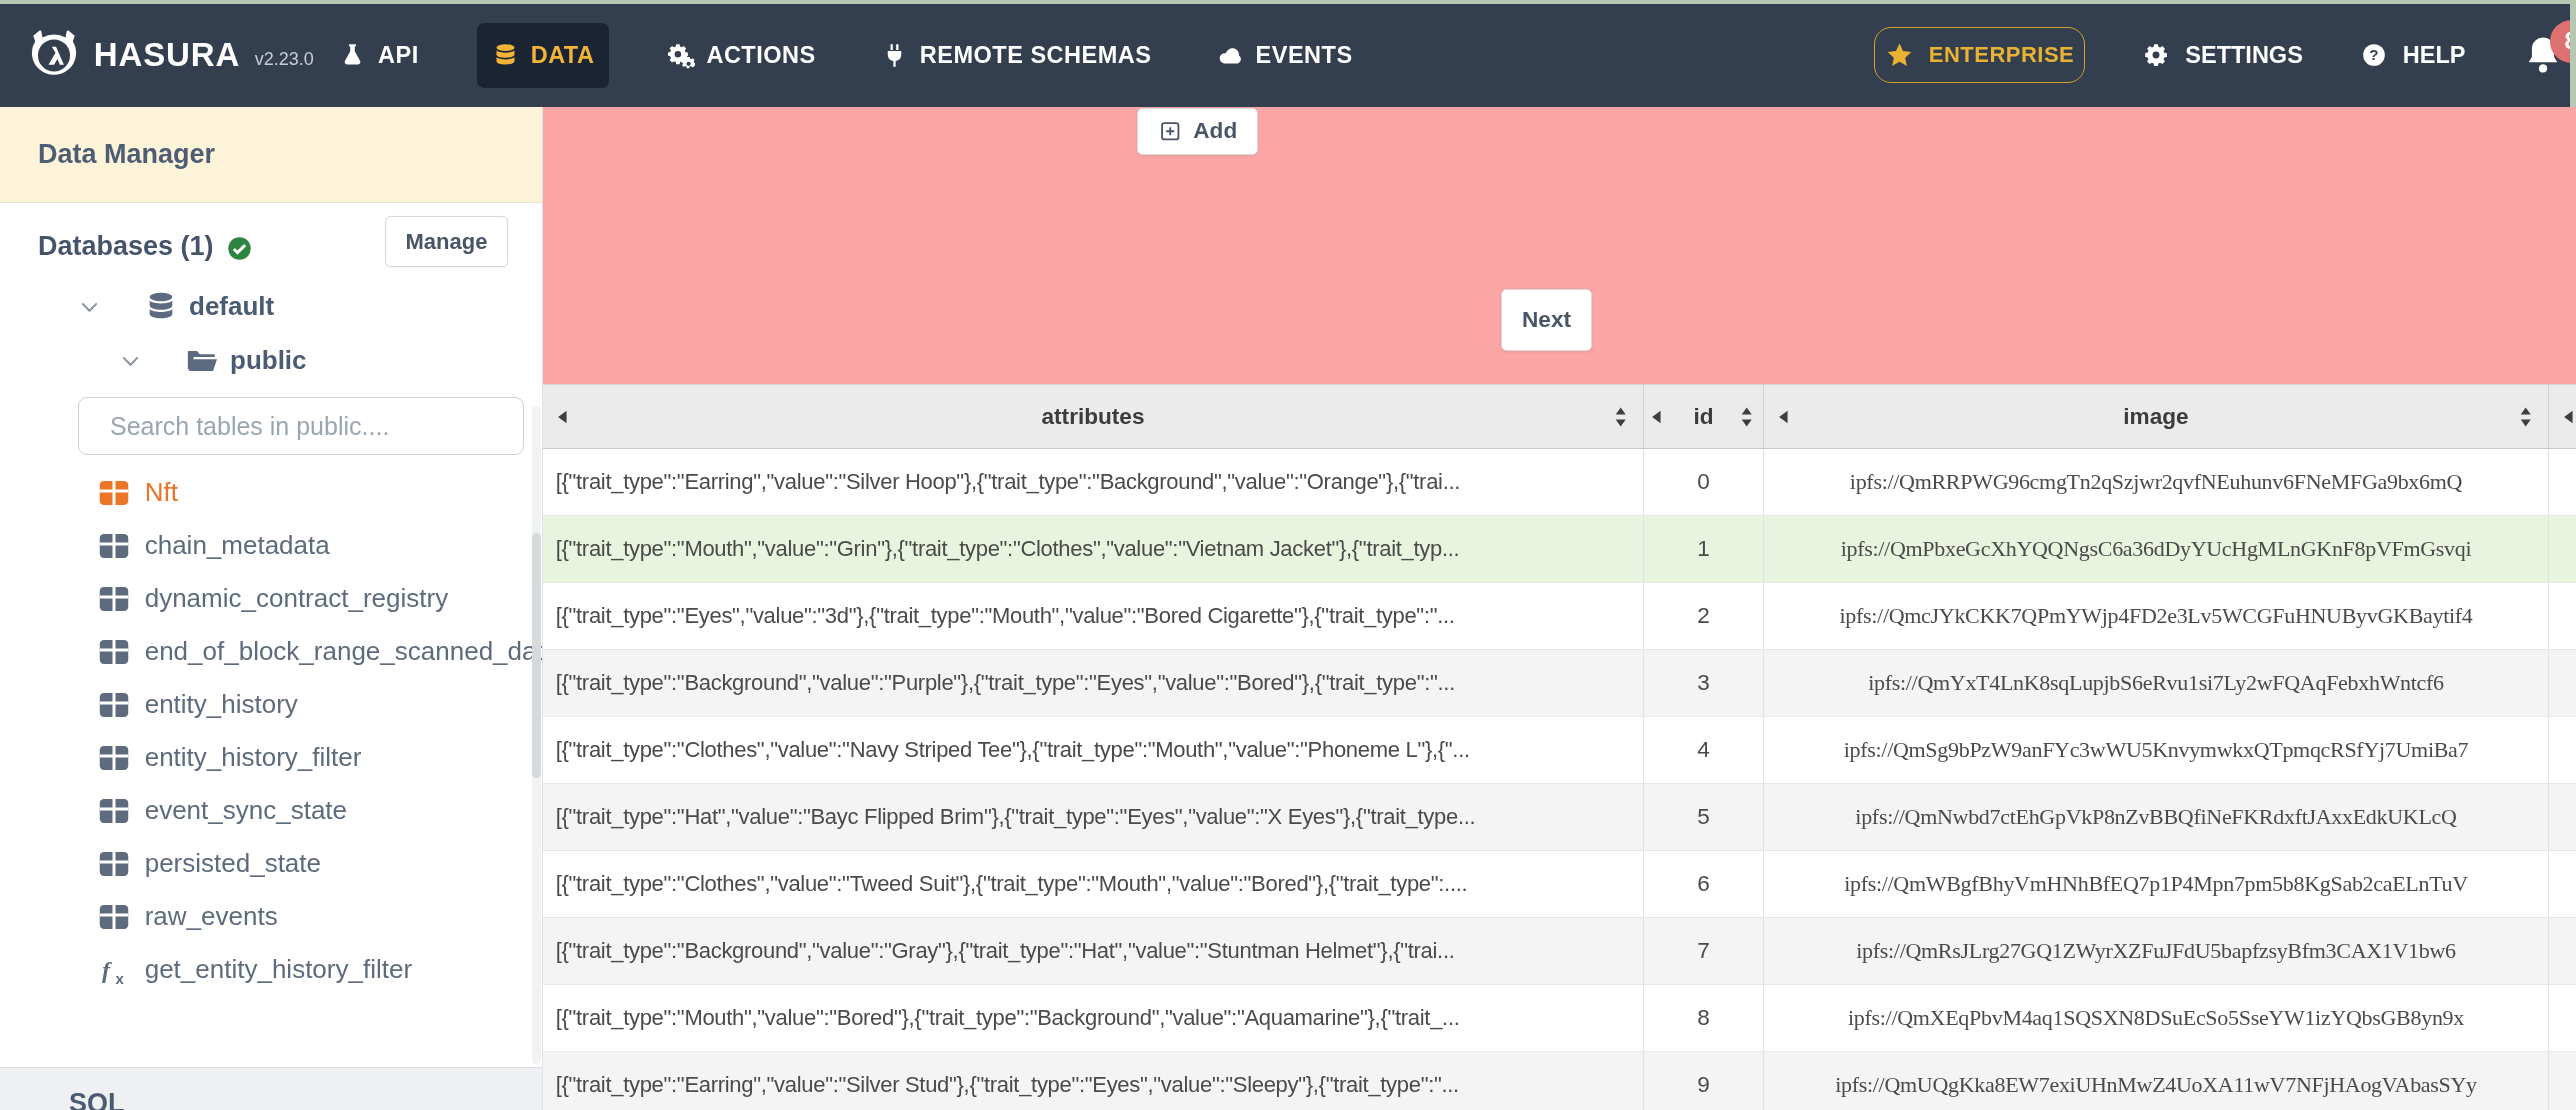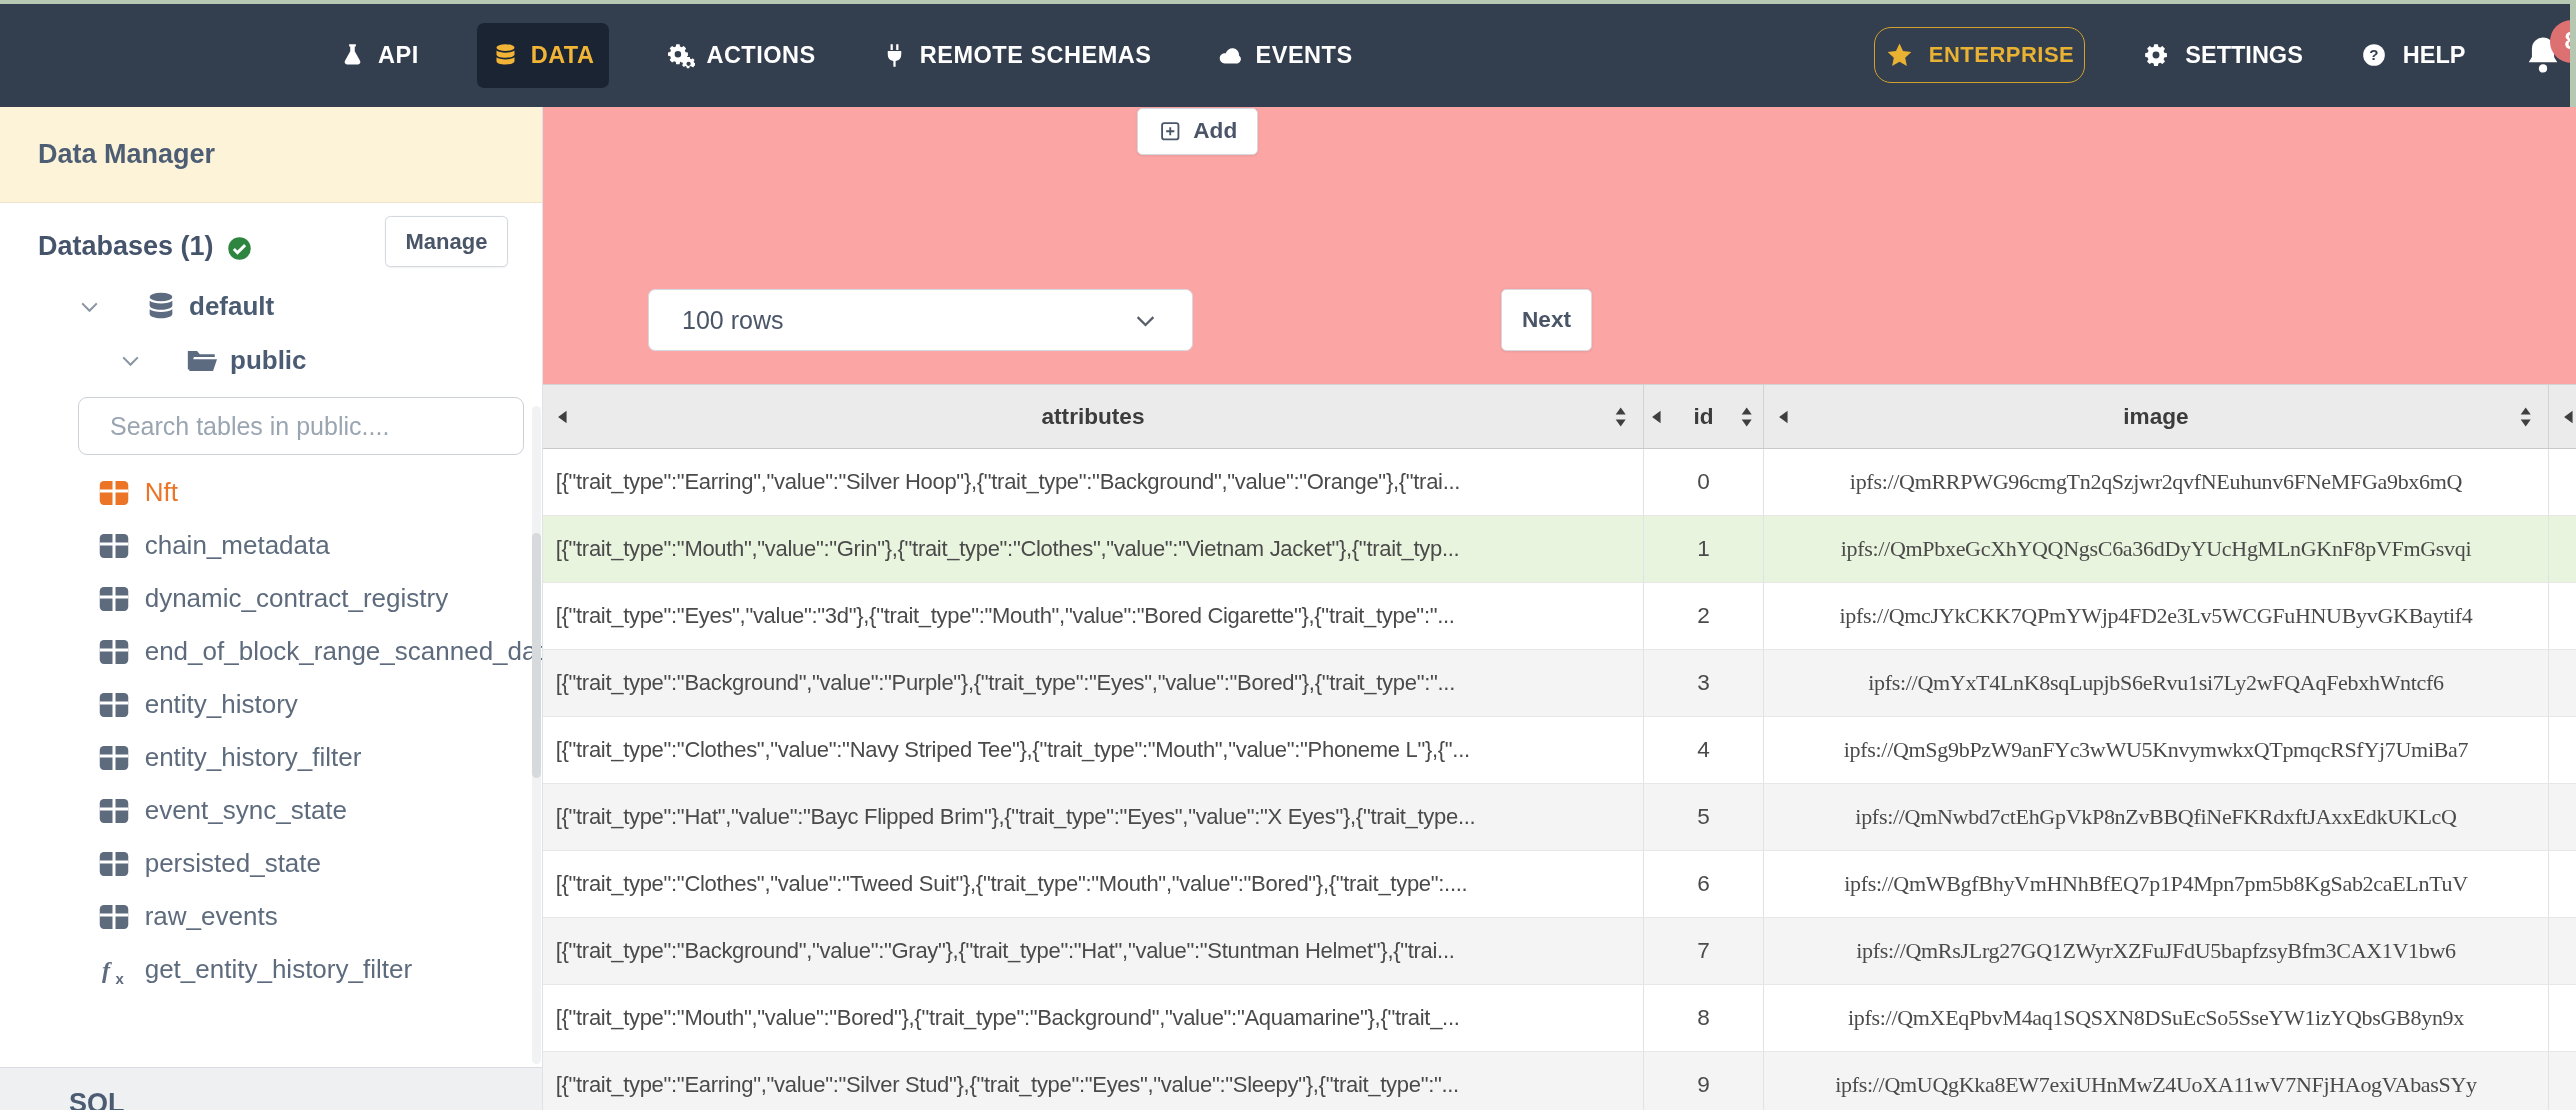--- a/index.html
+++ b/index.html
@@ -96,20 +96,30 @@
   .b-extra{flex:1;}
   .partial-row{height:3.6px;background:#ffffff;}
 </style>
 </head>
 <body>
 
 <div class="top-strip"></div>
 <div class="right-strip"></div>
 
 <div class="navbar">
+  <div class="brand-group">
+    <span class="logo">
+        <svg viewBox="0 0 64 64">
+          <path fill="#fff" fill-rule="evenodd" d="M14.6 3.4c.9-.7 2.2-.2 2.4.9l1.4 7.1a26.3 26.3 0 0 1 27.2 0l1.4-7.1c.2-1.1 1.5-1.6 2.4-.9l7.2 5.9-2.3 6.3A26.2 26.2 0 1 1 9.7 15.6L7.4 9.3zM32 13.5a19 19 0 1 0 0 38 19 19 0 0 0 0-38z"></path>
+          <path fill="#fff" d="M25.5 43.5l8.3-14.1-4.4-7.2h5l9.4 21.3h-4.9l-2.9-6.8-3.9 6.8z"></path>
+        </svg>
+      </span>
+    <span class="brand">HASURA</span>
+    <span class="version">v2.23.0</span>
+  </div>
   <div class="nav-items" id="nav-items">
       <div class="nav-item">
         <span class="nav-ic">
           <svg viewBox="0 0 24 24" fill="currentColor">
             <path d="M9 2h6v2h-1v4.2l4.8 8.7A2.2 2.2 0 0 1 16.9 20H7.1a2.2 2.2 0 0 1-1.9-3.1L10 8.2V4H9z"></path>
           </svg>
         </span>
         <span>API</span>
       </div>
       <div class="nav-item active">
@@ -336,28 +346,20 @@
   <div class="btn add-btn">
     <span>
         <svg viewBox="0 0 24 24" fill="none" stroke="currentColor" stroke-width="1.8">
           <rect x="4" y="4" width="16" height="16" rx="2.2"></rect>
           <path d="M12 8v8M8 12h8"></path>
         </svg>
       </span>
     <span>Add</span>
   </div>
 
-  <div class="rows-select">
-    <span>100 rows</span>
-    <span>
-        <svg viewBox="0 0 24 24" fill="none" stroke="currentColor" stroke-width="2">
-          <path d="M5 9l7 7 7-7"></path>
-        </svg>
-      </span>
-  </div>
   <div class="btn next-btn">Next</div>
 
   <div class="data-table">
     <div class="t-header" id="t-header">
         <div class="h-cell w-attributes">
           <span class="h-collapse">
             <svg viewBox="0 0 12 16" fill="currentColor">
               <path d="M10 2v12L2 8z"></path>
             </svg>
           </span>

